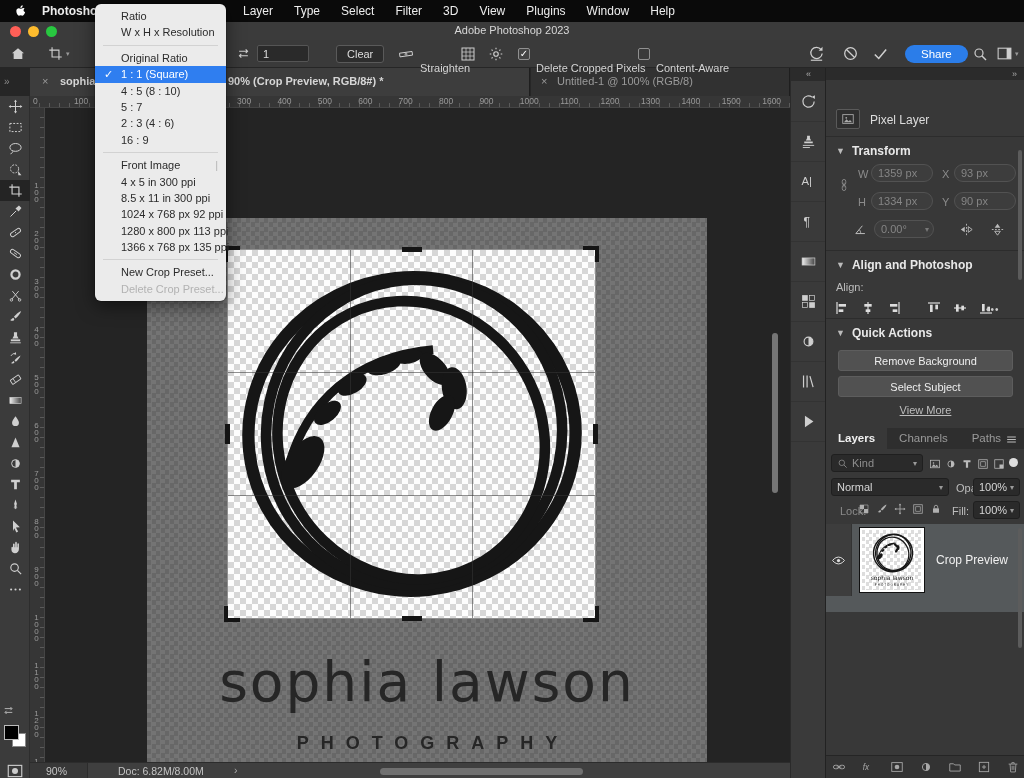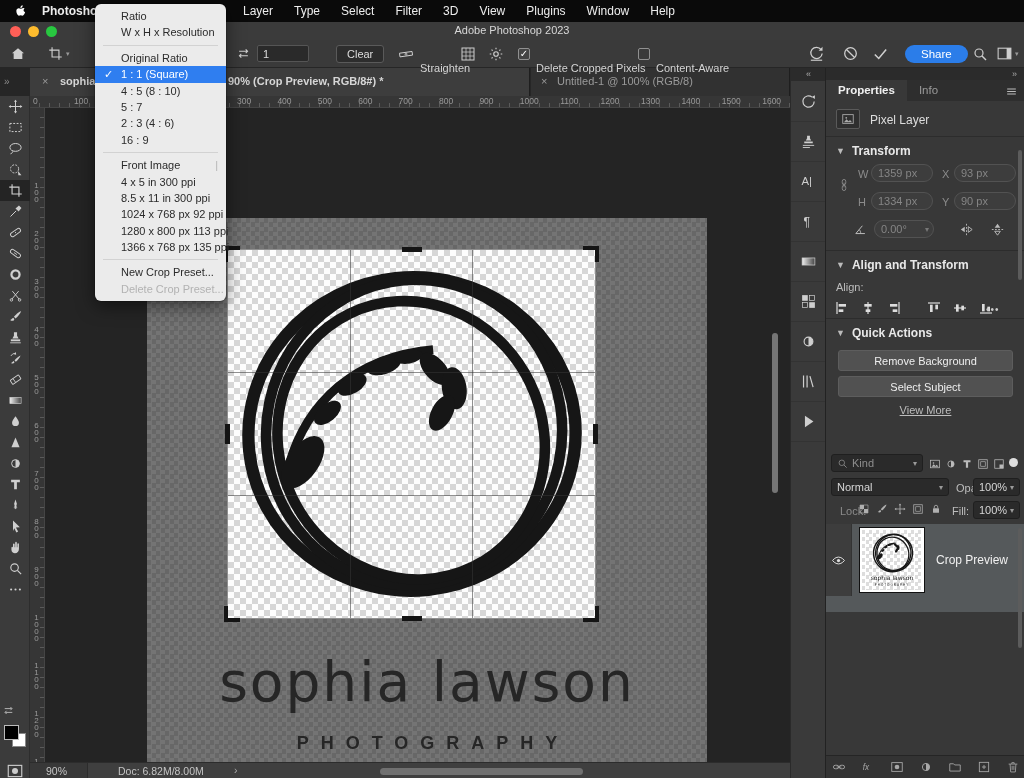--- a/index.html
+++ b/index.html
@@ -813,29 +813,20 @@
           </svg>
         </div>
       </div>
   </div>
 
   <div id="rightdock" class="abs">
     <div id="dock-header">
       <span class="collapse">»</span>
     </div>
 
-    <div class="ptabs" style="top:12px">
-      <div class="ptab active">Properties</div>
-      <div class="ptab">Info</div>
-      <div class="pmenu">
-          <svg class="ic" width="13" height="13">
-            <use href="#sym-hamb"></use>
-          </svg>
-        </div>
-    </div>
     <div class="abs" style="left:10px;top:41px;width:24px;height:20px;background:#2f2f2f;border:1px solid #5a5a5a;border-radius:2px;display:flex;align-items:center;justify-content:center;color:#aaa">
         <svg class="ic" width="14" height="14">
           <use href="#sym-imageicon"></use>
         </svg>
       </div>
     <span class="abs" style="left:44px;top:45px;font-size:12px;color:#ddd">Pixel Layer</span>
     <div class="sep" style="top:68px"></div>
 
     <div class="sec-head" style="top:76px"><span class="tri">▼</span><span>Transform</span></div>
     <div class="abs" style="left:11px;top:110px;color:#8b8b8b;transform:rotate(90deg)">
@@ -865,21 +856,21 @@
           <use href="#sym-fliph"></use>
         </svg>
       </div>
     <div class="abs" style="left:163px;top:153px;color:#bbb">
         <svg class="ic" width="17" height="17">
           <use href="#sym-flipv"></use>
         </svg>
       </div>
     <div class="sep" style="top:182px"></div>
 
-    <div class="sec-head" style="top:190px"><span class="tri">▼</span><span>Align and Transform</span></div>
+    <div class="sec-head" style="top:190px"><span class="tri">▼</span><span>Align and Photoshop</span></div>
     <span class="abs" style="left:10px;top:213px;font-size:11px;color:#bdbdbd">Align:</span>
     <div id="align-icons" style="position: absolute; left: 8px; top: 232px; display: flex; gap: 10px; color: rgb(221, 221, 221);">
         <span style="display: inline-flex;">
           <svg class="ic" width="16" height="16">
             <use href="#sym-al-left"></use>
           </svg>
         </span>
         <span style="display: inline-flex;">
           <svg class="ic" width="16" height="16">
             <use href="#sym-al-ch"></use>
@@ -908,20 +899,30 @@
       </div>
     <div class="dots-more" style="left:160px;top:236px">•••</div>
     <div class="sep" style="top:250px"></div>
 
     <div class="sec-head" style="top:258px"><span class="tri">▼</span><span>Quick Actions</span></div>
     <button class="qa-btn" style="top:308px">Select Subject</button>
     <button class="qa-btn" style="top:282px">Remove Background</button>
     <a id="view-more" style="top:336px">View More</a>
     <div class="pscroll" style="top:82px;height:130px"></div>
 
+    <div class="ptabs" style="top:360px">
+      <div class="ptab active">Layers</div>
+      <div class="ptab">Channels</div>
+      <div class="ptab">Paths</div>
+      <div class="pmenu">
+          <svg class="ic" width="13" height="13">
+            <use href="#sym-hamb"></use>
+          </svg>
+        </div>
+    </div>
 
     <div class="sel-box" style="left:5px;top:386px;width:92px">
       <svg class="ic" width="11" height="11" style="margin-right:4px;color:#888">
           <use href="#sym-zoomglass"></use>
         </svg>
       <span style="color:#8e8e8e">Kind</span>
         <span class="dd">▾</span>
     </div>
     <div id="layer-filter-icons" style="position: absolute; left: 103px; top: 390px; display: flex; gap: 4px; color: rgb(187, 187, 187);">
         <span style="display: inline-flex;">

